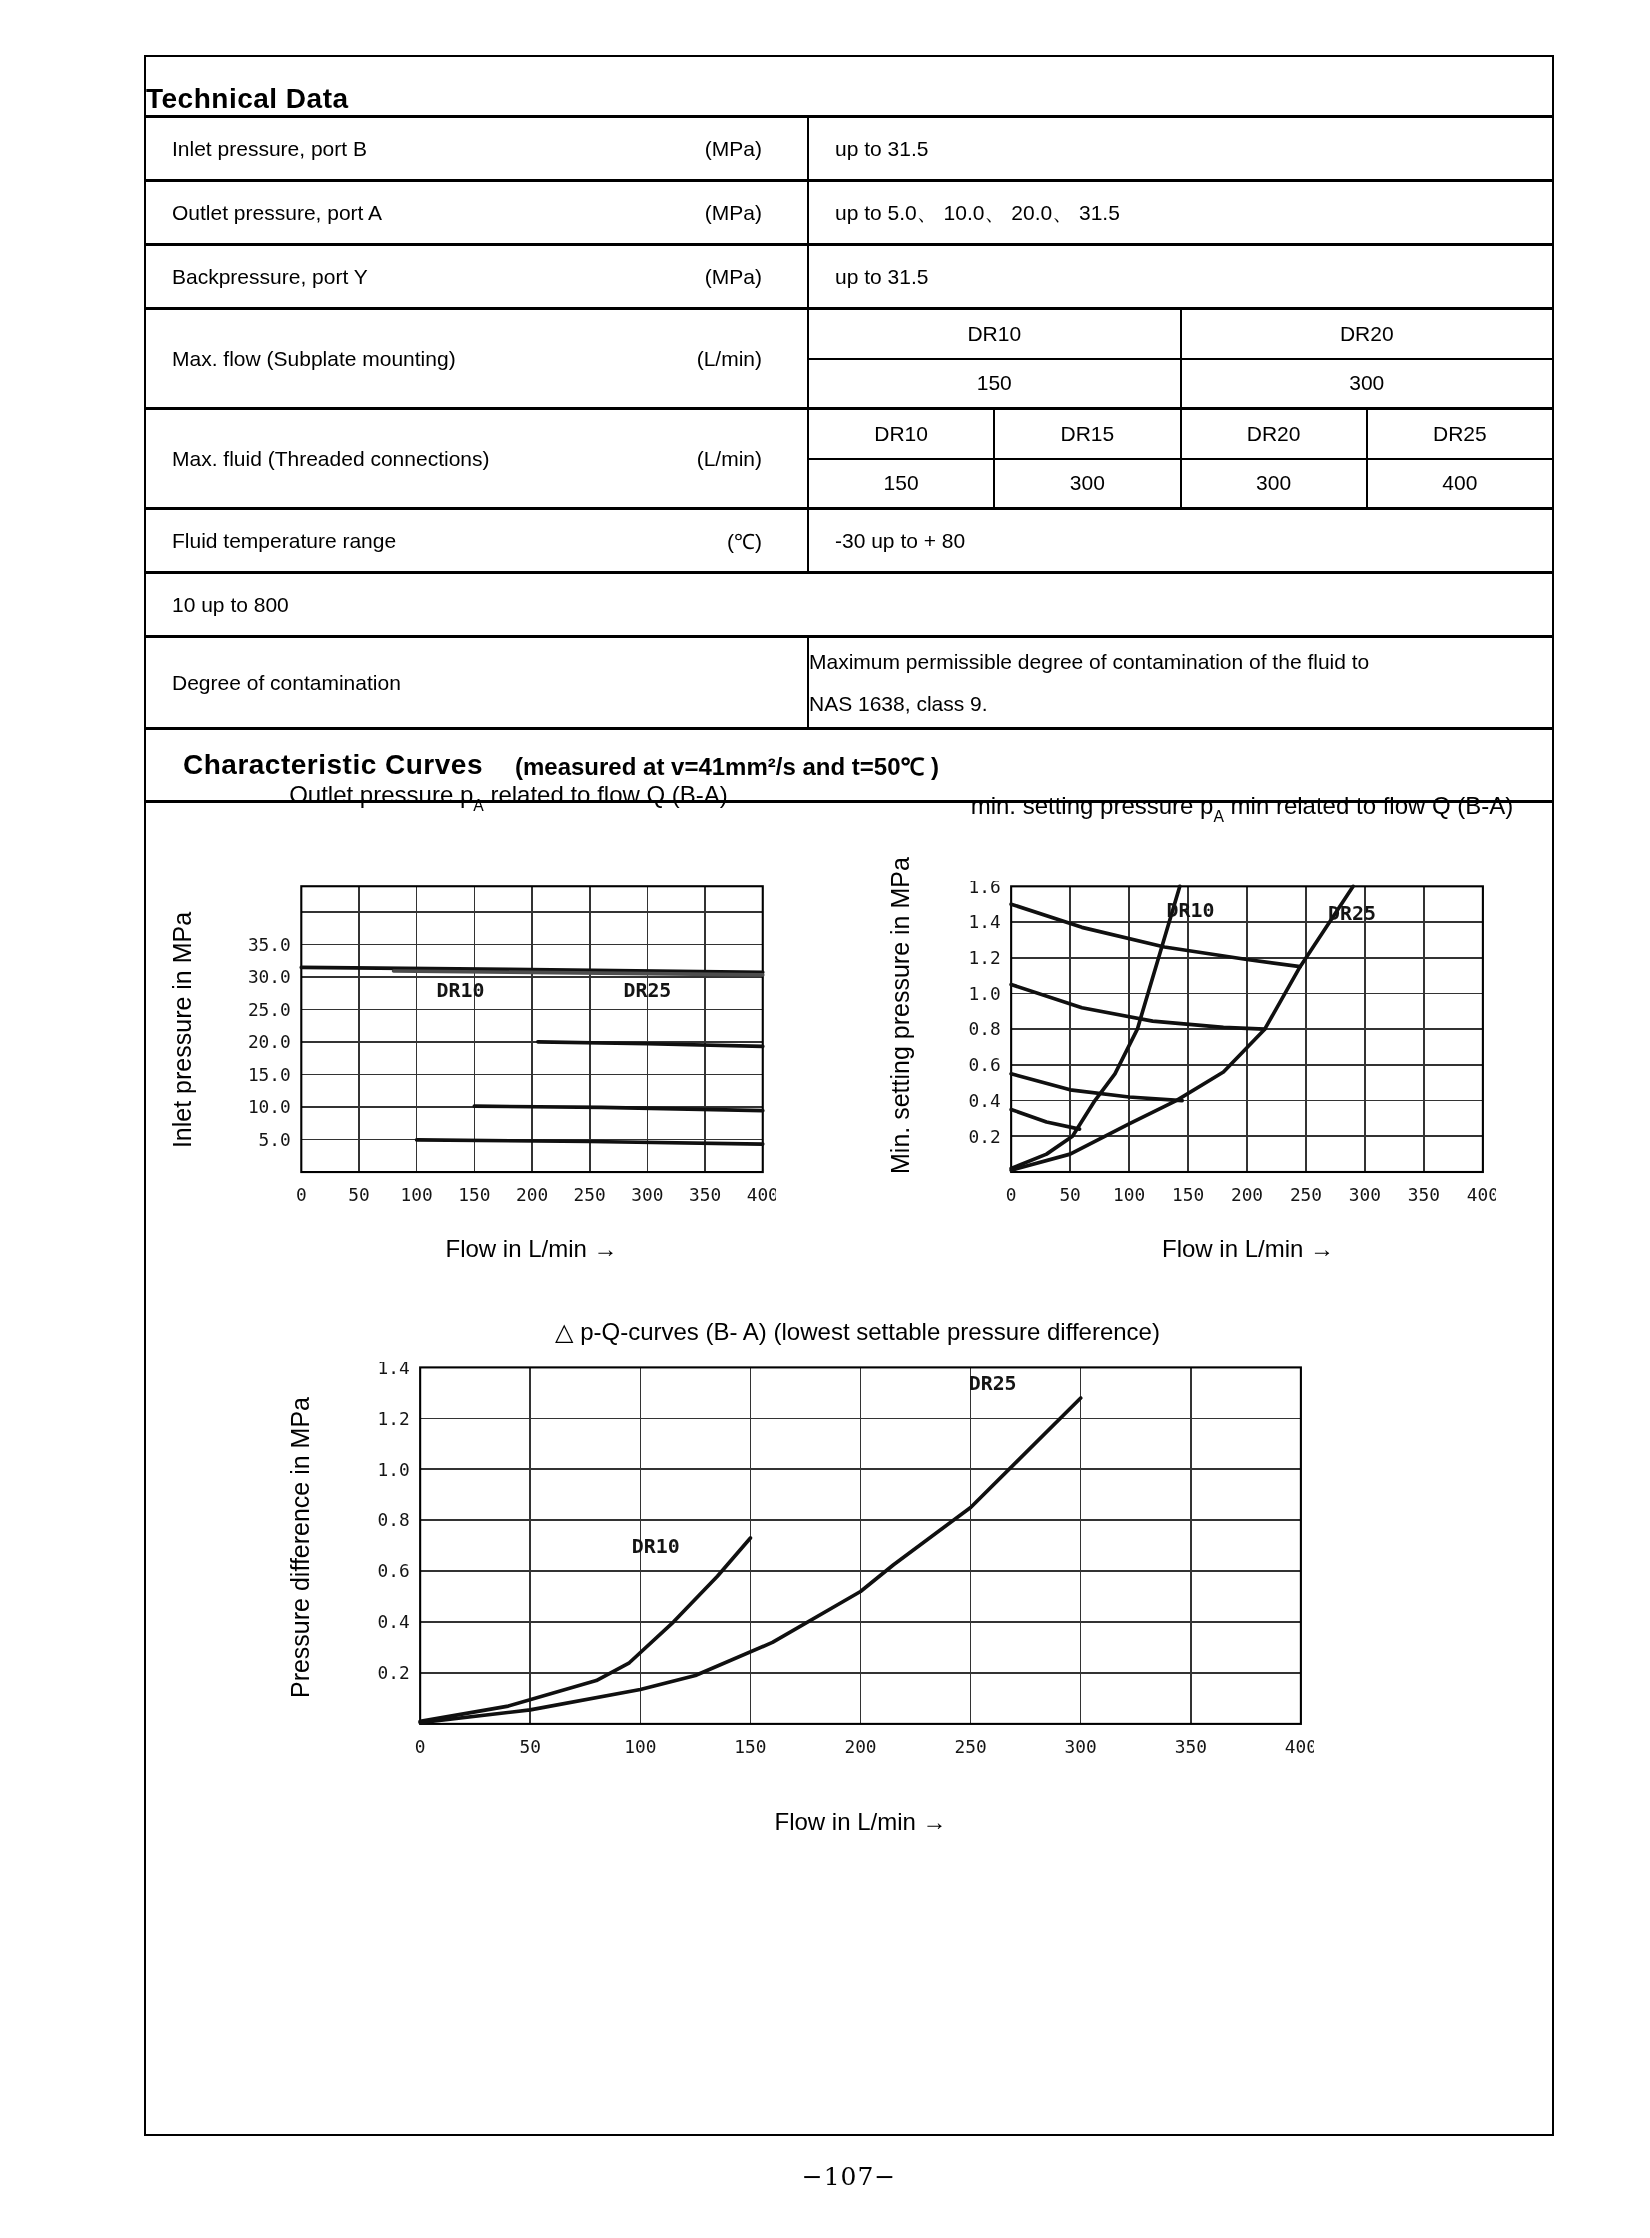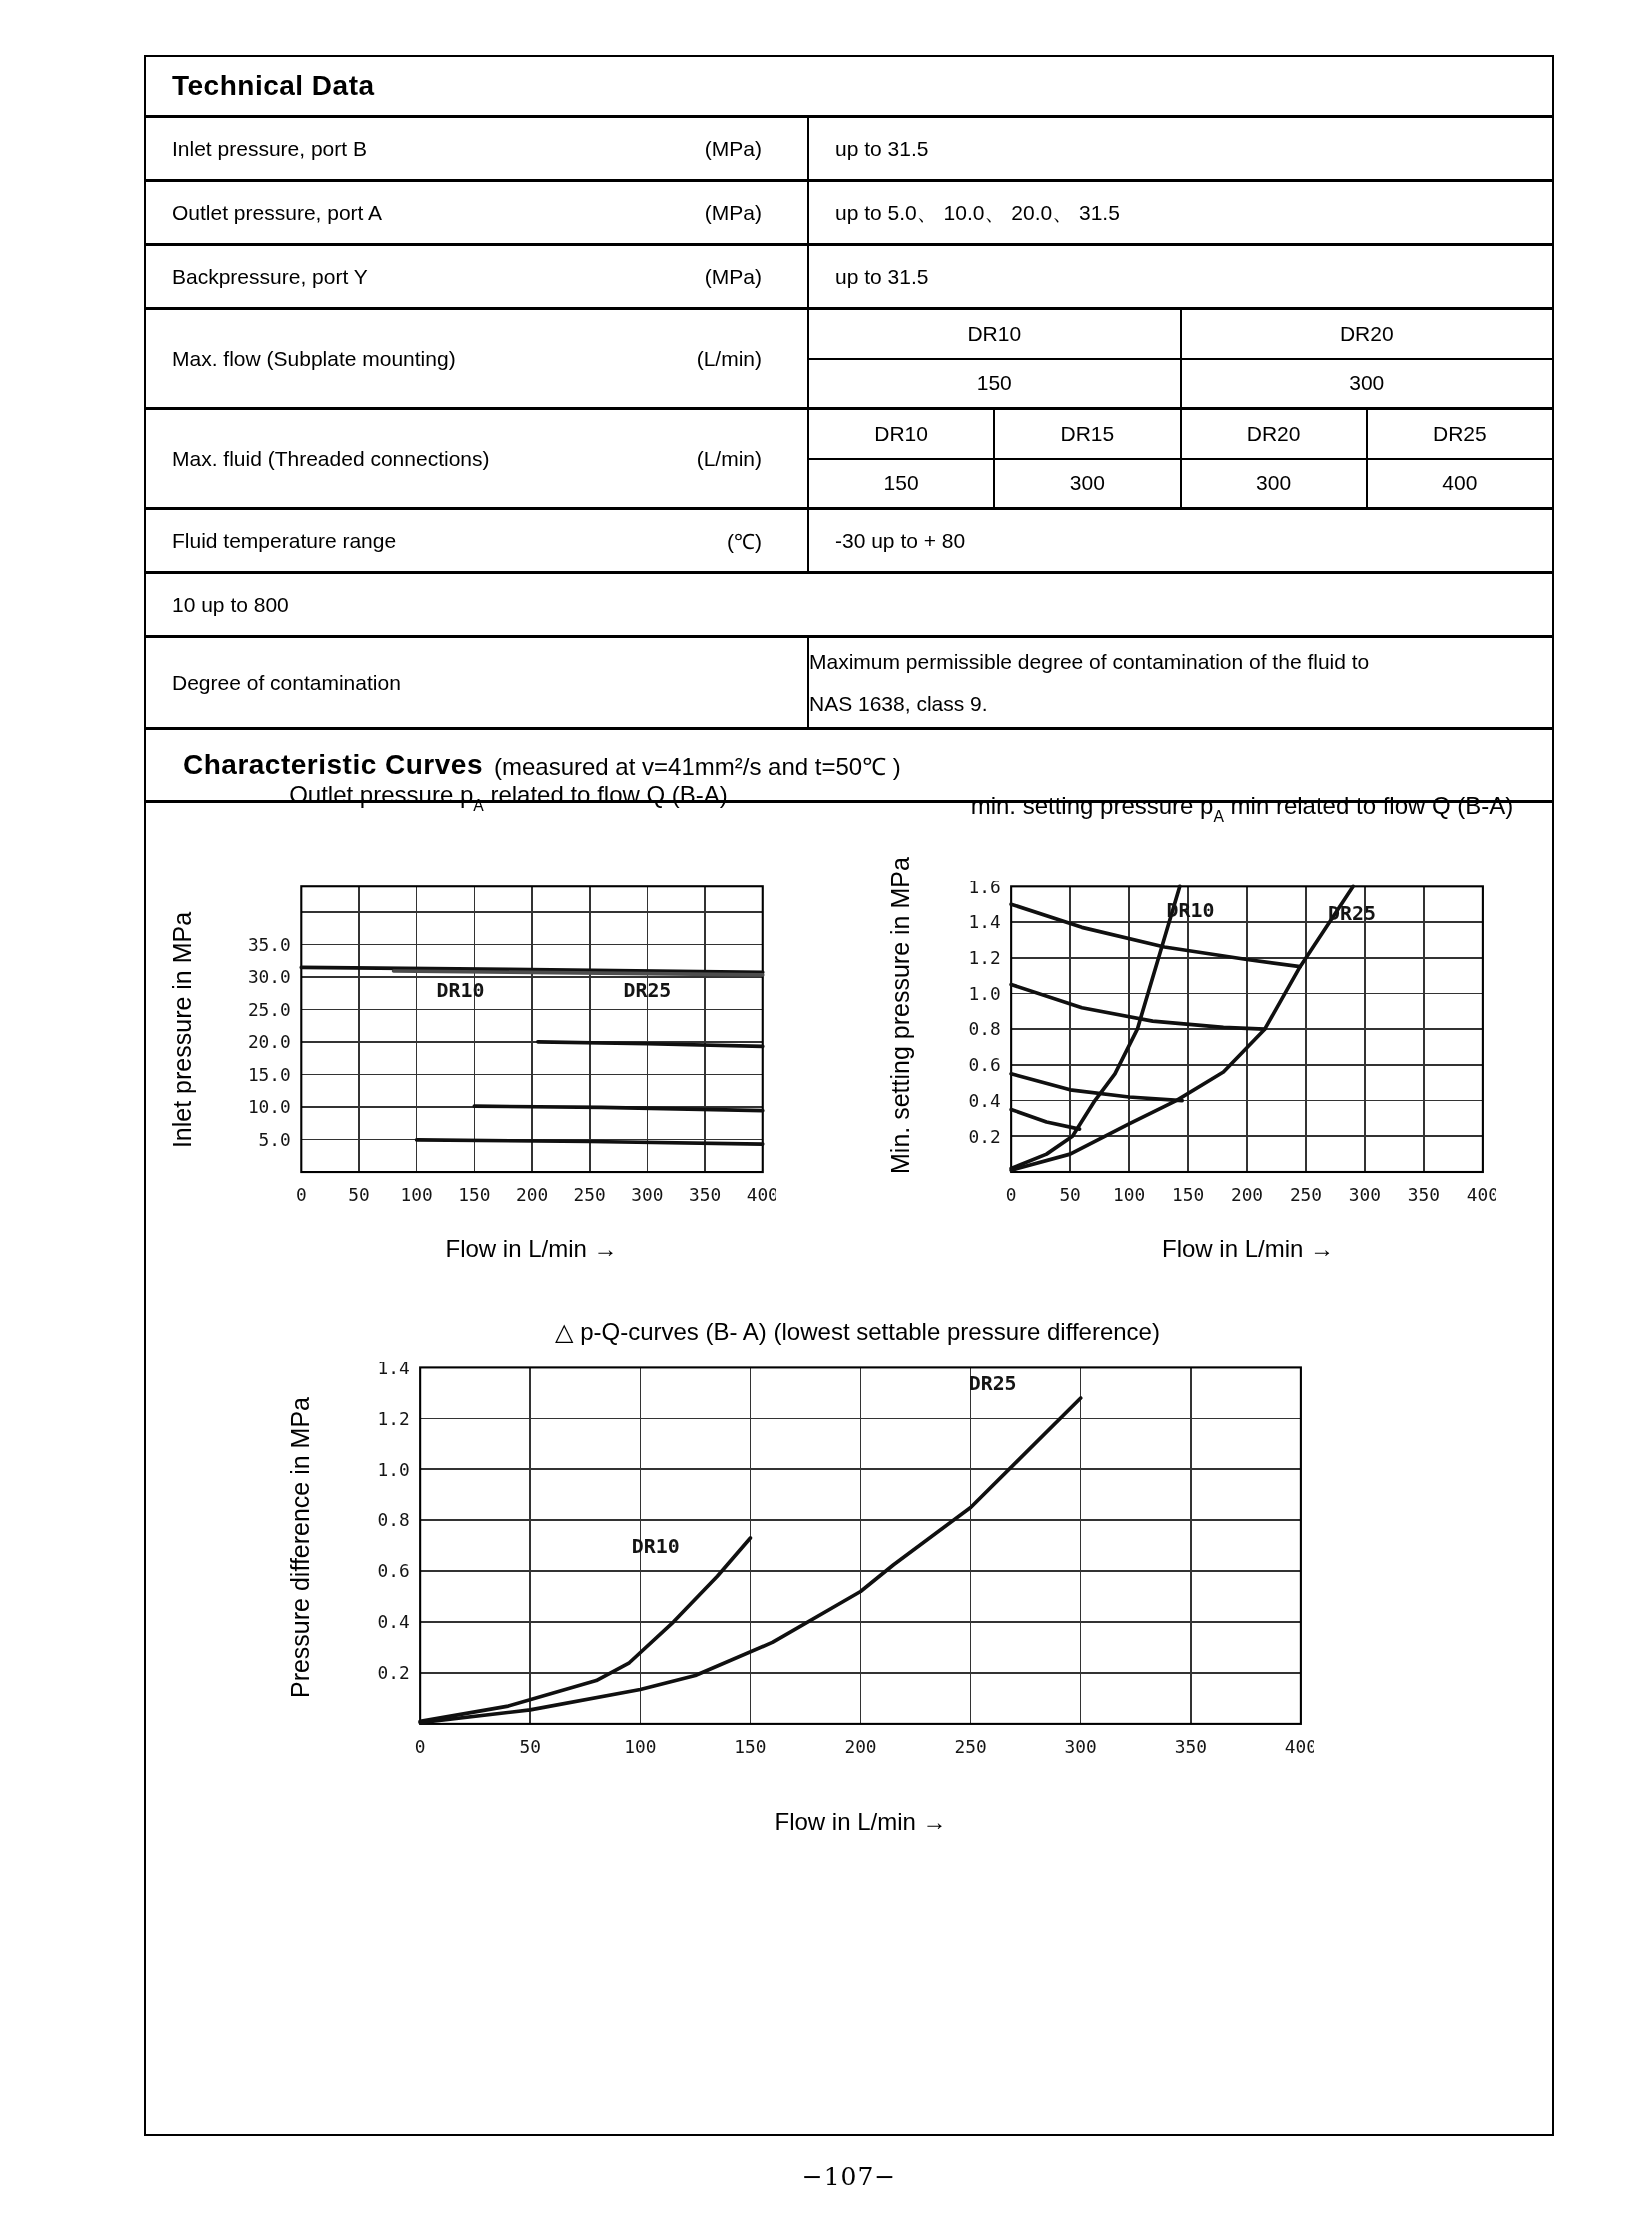--- a/index.html
+++ b/index.html
@@ -3,39 +3,39 @@
 <meta charset="utf-8">
 <style>
   html,body{margin:0;padding:0;background:#ffffff;}
   .page{position:relative;width:1651px;height:2239px;background:#fff;
         font-family:"Liberation Sans",sans-serif;color:#000;overflow:hidden;}
   
   .box{position:absolute;left:144px;top:55px;width:1410px;height:2081px;
        border:2.6px solid #000;box-sizing:border-box;}
   
   .t-row{display:flex;border-bottom:3.1px solid #000;align-items:stretch;box-sizing:border-box;}
-  .hdr-row{height:61px;align-items:center;padding-left:26px;
+  .hdr-row{height:61px;align-items:flex-end;
            font-size:28px;font-weight:bold;letter-spacing:0.5px;}
   .row-h{height:64px;}
   .dbl{height:100px;}
   .deg{height:92px;}
   .cc-row{height:73px;align-items:center;padding-left:37px;}
   .lbl{width:663px;min-width:663px;border-right:2.1px solid #000;display:flex;align-items:center;
        justify-content:space-between;padding:0 45px 0 26px;box-sizing:border-box;font-size:21px;}
   .val{flex:1;display:flex;align-items:center;padding-left:26px;font-size:21px;}
   .vwrap{flex:1;display:flex;flex-direction:column;}
   .vrow{flex:1;display:flex;}
   .vrow.first{border-bottom:2.1px solid #000;}
   .vcell{flex:1;border-right:2.1px solid #000;display:flex;align-items:center;
          justify-content:center;font-size:21px;box-sizing:border-box;}
   .vcell.last{border-right:none;}
   .val-2l{flex:1;display:flex;flex-direction:column;justify-content:center;
           font-size:21px;gap:18px;}
   .cc-title{font-size:28px;font-weight:bold;letter-spacing:0.5px;}
-  .cc-sub{font-size:24px;font-weight:normal;margin-left:11px;}
+  .cc-sub{font-size:24px;font-weight:bold;margin-left:32px;}
   
   .chart{position:absolute;}
   .chart-title{position:absolute;left:0;right:0;text-align:center;font-size:24px;white-space:nowrap;}
   .sub-a{font-size:15.7px;vertical-align:-7.9px;}
   .ylab{position:absolute;transform:rotate(-90deg);transform-origin:0 0;
         text-align:center;font-size:25px;white-space:nowrap;}
   .xlab{position:absolute;text-align:center;font-size:24px;}
   text.tick{font-family:"DejaVu Sans Mono",monospace;font-size:34px;fill:#141414;}
   text.curvelab{font-family:"DejaVu Sans Mono",monospace;font-size:38px;font-weight:700;fill:#141414;}
   .footer{position:absolute;left:144px;width:1410px;top:2162px;text-align:center;

